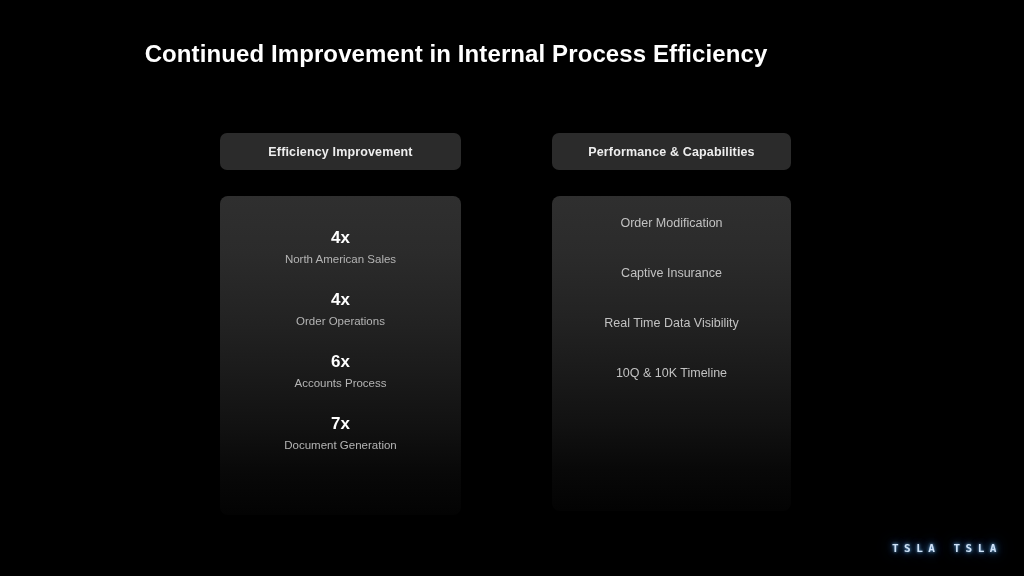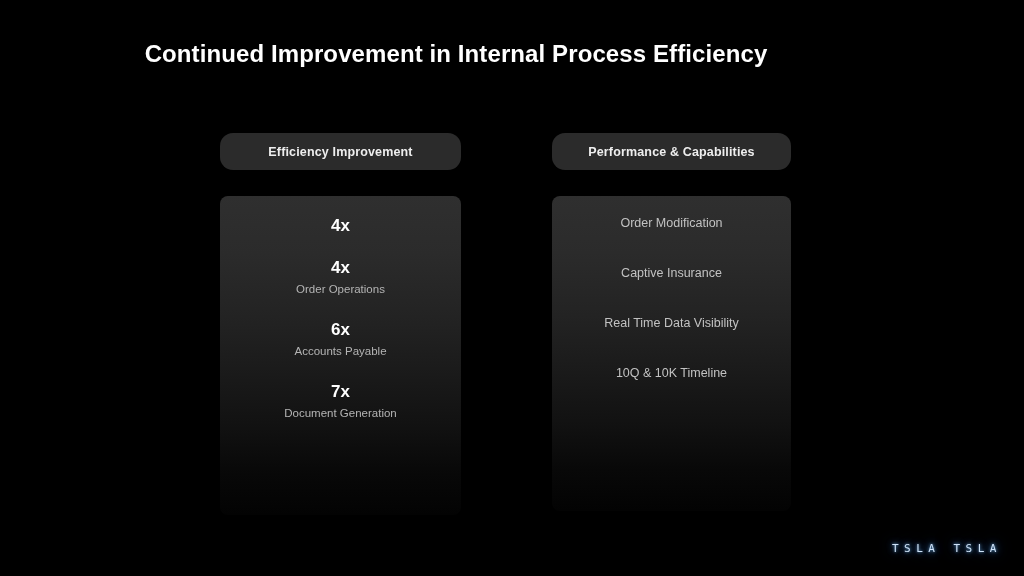--- a/index.html
+++ b/index.html
@@ -34,21 +34,21 @@
   .column {
     position: absolute;
     top: 133px;
   }
   #column-efficiency { left: 220px; width: 241px; }
   #column-performance { left: 552px; width: 239px; }
 
   
   .header-pill {
     height: 37px;
-    border-radius: 13px;
+    border-radius: 7px;
     background: #2b2b2b;
     display: flex;
     align-items: center;
     justify-content: center;
   }
   .header-pill-label {
     font-size: 12.5px;
     font-weight: bold;
     color: #eeeeee;
     letter-spacing: 0.15px;
@@ -61,21 +61,21 @@
     background: linear-gradient(to bottom,
         #2f2f2f 0%,
         #2b2b2b 18%,
         #232323 38%,
         #1a1a1a 56%,
         #111111 73%,
         #080808 87%,
         #030303 100%);
     overflow: hidden;
   }
-  #panel-efficiency { height: 319px; padding-top: 20px; }
+  #panel-efficiency { height: 319px; padding-top: 32px; }
   #panel-performance { height: 315px; padding-top: 19px; }
 
   
   .metric-row {
     text-align: center;
     margin-bottom: 22px;
   }
   .metric-value {
     font-size: 17px;
     font-weight: bold;
@@ -108,21 +108,21 @@
     position: absolute;
     right: 22px;
     bottom: 21px;
     display: flex;
     align-items: center;
     gap: 13px;
   }
   .watermark-word {
     font-family: "DejaVu Sans Mono", monospace;
     font-size: 11px;
-    font-weight: normal;
+    font-weight: bold;
     letter-spacing: 5.5px;
     color: #cfe2f7;
     text-shadow:
       0 0 3px #6fa8dc,
       0 0 7px #3d7fc1,
       0 0 14px #1f5b99,
       0 0 22px #13406e;
   }
 </style>
 </head>
@@ -133,33 +133,34 @@
 <div class="column" id="column-efficiency">
 
   <div class="header-pill">
     <span class="header-pill-label">Efficiency Improvement</span>
   </div>
 
   <div class="panel" id="panel-efficiency">
 
     <div class="metric-row">
       <div class="metric-value">4x</div>
+      <div class="metric-label">North American Sales</div>
     </div>
 
     <div class="metric-row">
       <div class="metric-value">4x</div>
       <div class="metric-label">Order Operations</div>
     </div>
 
     <div class="metric-row">
     </div>
 
     <div class="metric-row">
       <div class="metric-value">6x</div>
-      <div class="metric-label">Accounts Payable</div>
+      <div class="metric-label">Accounts Process</div>
     </div>
 
     <div class="metric-row">
       <div class="metric-value">7x</div>
       <div class="metric-label">Document Generation</div>
     </div>
 
   </div>
 </div>
 

